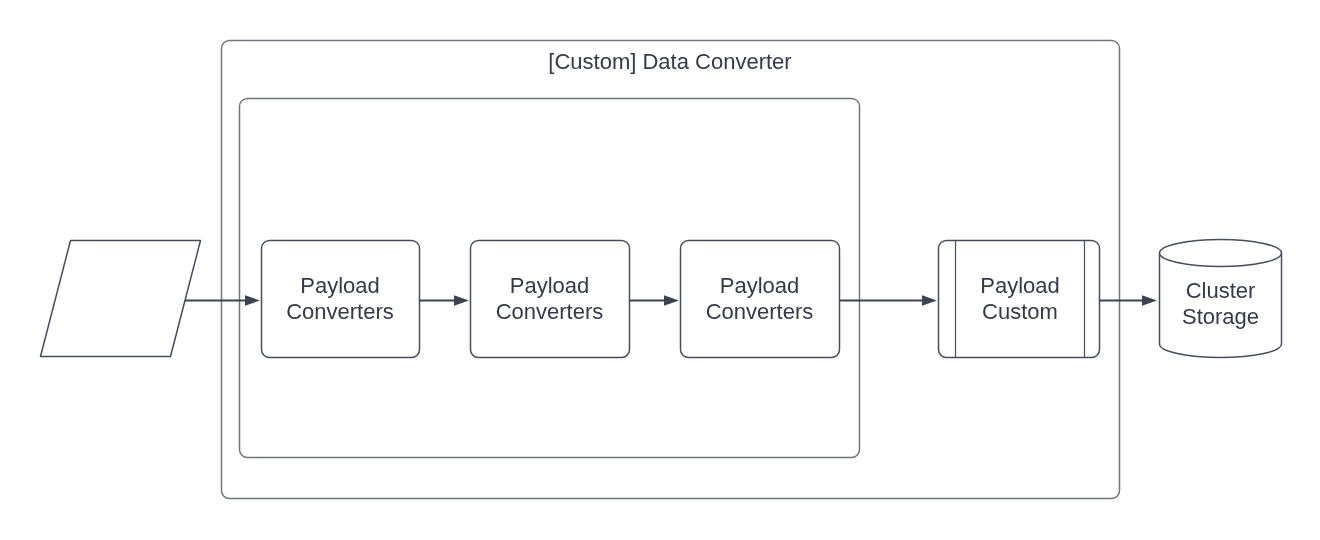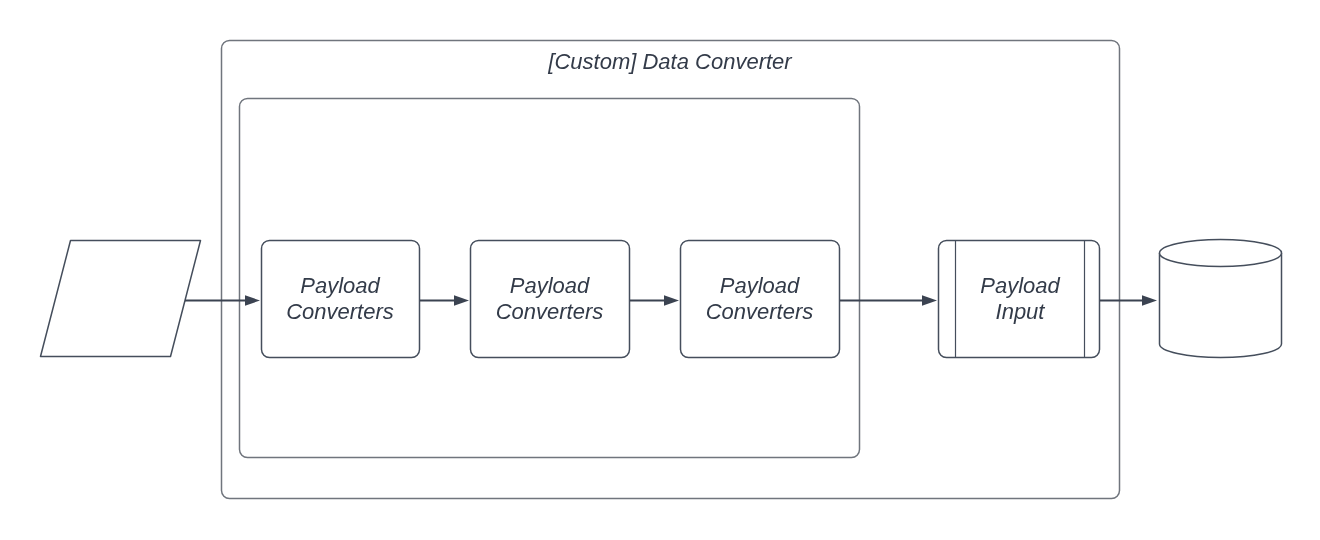--- a/index.html
+++ b/index.html
@@ -51,21 +51,20 @@
     position: absolute;
     display: flex;
     align-items: center;
     justify-content: center;
     text-align: center;
     font-size: 22px;
     line-height: 26px;
     color: var(--text, #333b49);
     pointer-events: none;
     white-space: normal;
-    font-style: italic;
   }
 </style>
 </head>
 <body>
 
 <div class="canvas" style="--background: #ffffff; --container-stroke: #70757d; --node-stroke: #454e5c; --arrow: #3b4351; --text: #333b49;">
 
   <svg width="1320" height="540" viewBox="0 0 1320 540">
 
     <rect class="container-rect" x="221.5" y="40.5" width="898" height="458" rx="8"></rect>
@@ -110,16 +109,17 @@
   <div class="label" style="left:221px; top:40px; width:898px; height:44px;">[Custom] Data Converter</div>
 
 
 
   <div class="label" style="left:261px; top:240px; width:158px; height:117px;">Payload Converters</div>
 
   <div class="label" style="left:470px; top:240px; width:159px; height:117px;">Payload Converters</div>
 
   <div class="label" style="left:680px; top:240px; width:159px; height:117px;">Payload Converters</div>
 
-  <div class="label" style="left:956px; top:240px; width:128px; height:117px;">Payload Input</div>
+  <div class="label" style="left:956px; top:240px; width:128px; height:117px;">Payload Custom</div>
 
+  <div class="label" style="left:1160px; top:252px; width:121px; height:103px;">Cluster Storage</div>
 
 </div>
 
 </body></html>

